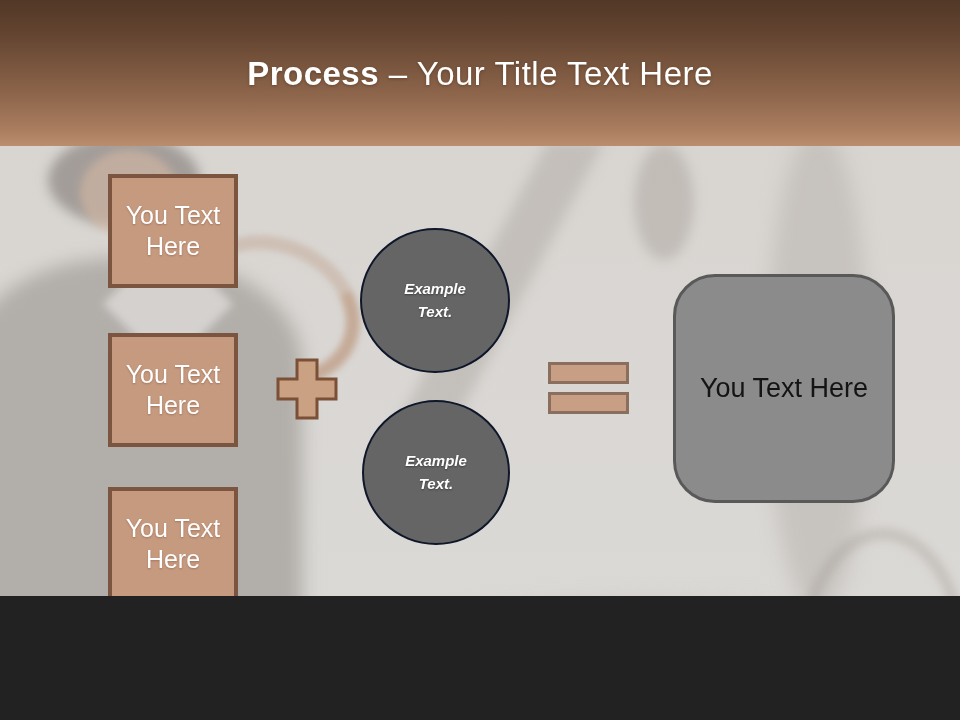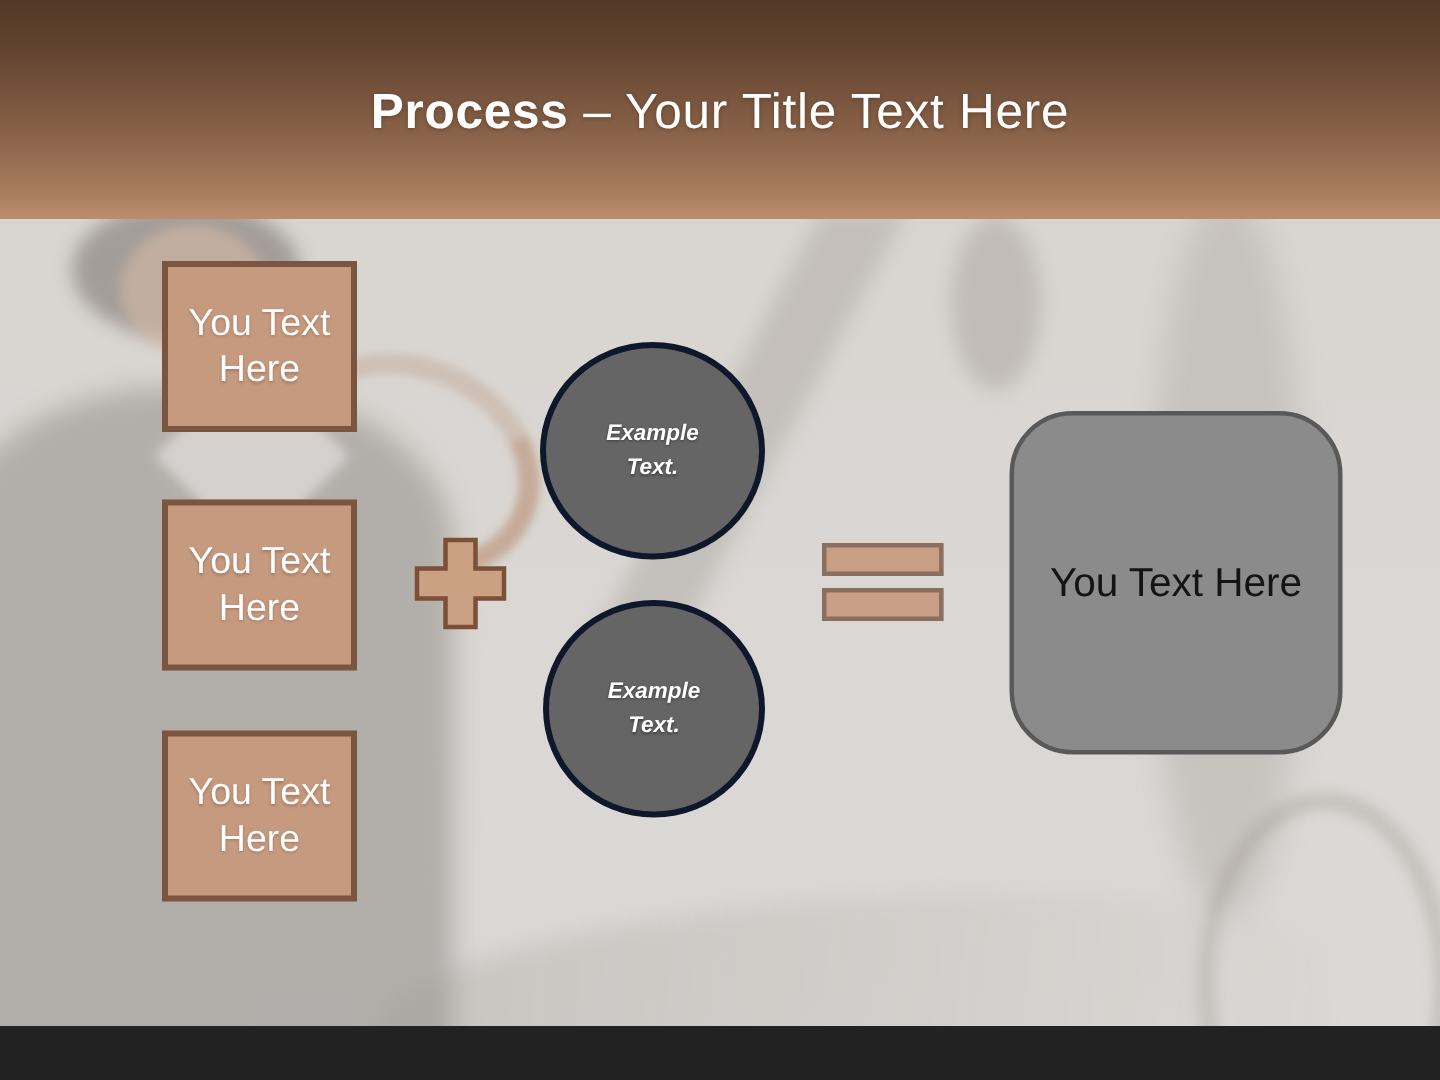--- a/index.html
+++ b/index.html
@@ -1,17 +1,17 @@
 <!DOCTYPE html>
 <html><head>
 <meta charset="utf-8">
 <style>
   html,body{margin:0;padding:0;background:#222;}
   .slide{
-    position:relative;width:960px;height:684px;overflow:hidden;
+    position:relative;width:960px;height:596px;overflow:hidden;
     font-family:"Liberation Sans",sans-serif;background:#f0abfc;
   }
   
   .photo{position:absolute;left:0;top:146px;width:960px;height:574px;background:#d7d5d2;overflow:hidden;}
   .photo div{position:absolute;pointer-events:none;}
   .ph-hair{left:48px;top:-12px;width:152px;height:92px;background:rgba(58,48,42,.42);border-radius:50%;filter:blur(6px);}
   .ph-face{left:80px;top:4px;width:98px;height:86px;background:rgba(211,176,152,.6);border-radius:50%;filter:blur(4px);}
   .ph-torso{left:-34px;top:112px;width:336px;height:480px;background:rgba(72,66,62,.33);border-radius:45% 45% 0 0/22% 22% 0 0;filter:blur(9px);}
   .ph-collar{left:122px;top:112px;width:92px;height:92px;background:rgba(250,250,250,.5);transform:rotate(45deg);filter:blur(4px);}
   .ph-arc{left:182px;top:92px;width:152px;height:118px;border:14px solid transparent;border-right-color:rgba(158,88,42,.42);border-top-color:rgba(158,88,42,.22);border-radius:50%;transform:rotate(22deg);filter:blur(3px);}
@@ -44,21 +44,21 @@
   
   .plus{position:absolute;left:276px;top:358px;width:62px;height:62px;}
   .eq-bar{
     position:absolute;left:548px;width:81px;height:22px;box-sizing:border-box;
     background:#c89e85;border:3px solid #8a6f5f;
   }
   .eq1{top:362px;} .eq2{top:392px;}
   
   .circle{
     position:absolute;box-sizing:border-box;border-radius:50%;
-    background:#656565;border:4px solid #0f172a;
+    background:#656565;border:2px solid #0f172a;
     display:flex;align-items:center;justify-content:center;text-align:center;
     color:#fff;font-size:15px;font-weight:700;font-style:italic;line-height:1.5;
     text-shadow:0 1px 2px rgba(0,0,0,.4);
   }
   .circle span{display:block;width:92px;}
   .circle1{left:360px;top:228px;width:150px;height:145px;}
   .circle2{left:362px;top:400px;width:148px;height:145px;}
   
   .result{
     position:absolute;left:673px;top:274px;width:222px;height:229px;box-sizing:border-box;

